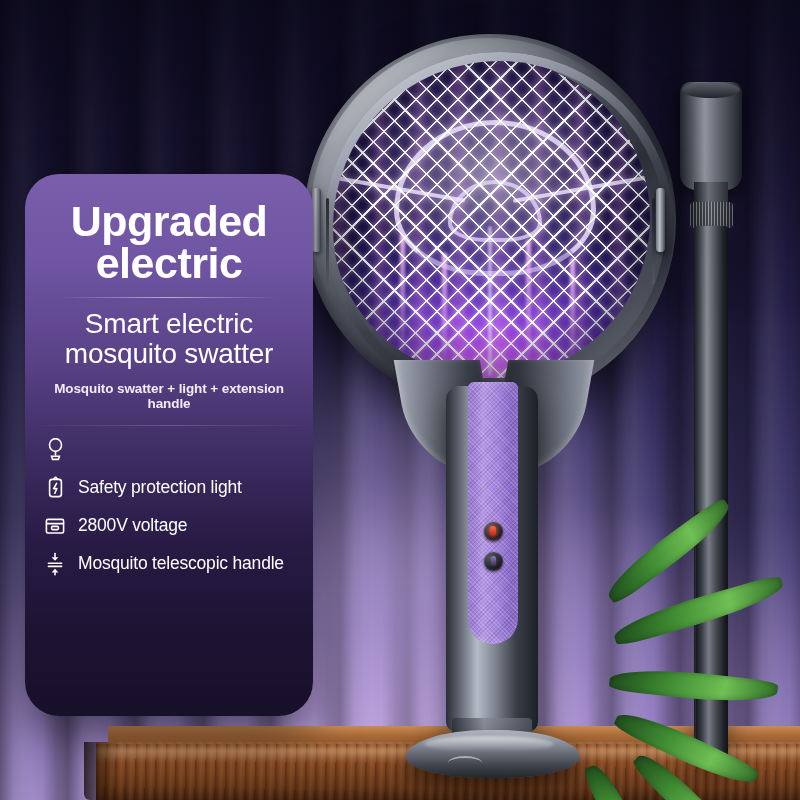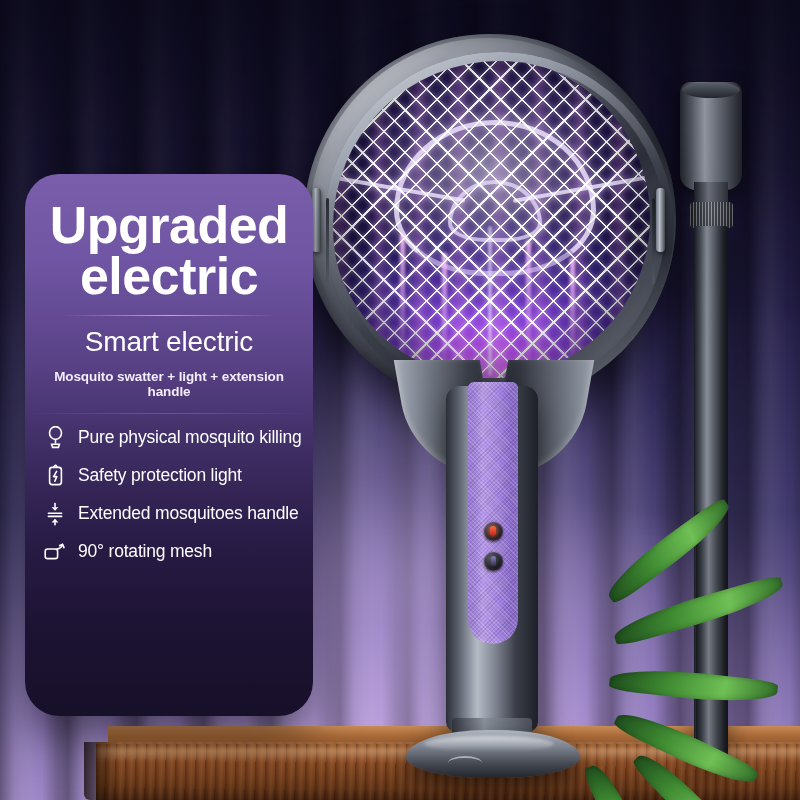--- a/index.html
+++ b/index.html
@@ -303,21 +303,21 @@
       #5a4287 34%,
       #3d2c62 52%,
       #281b45 68%,
       #1c1333 84%,
       #171029 100%);
     box-shadow:0 18px 48px rgba(0,0,0,.5);
     overflow:hidden;
   }
   .card-head{padding:26px 20px 0 20px;text-align:center;}
   .h-big{
-    color:#fff;font-size:52px;line-height:.98;font-weight:700;
+    color:#fff;font-size:43px;line-height:.98;font-weight:700;
     letter-spacing:-.5px;margin:0;
   }
   .h-big .l2{display:block;}
   .divider{
     height:1px;margin:13px 16px 11px 16px;
     background:linear-gradient(90deg,rgba(255,255,255,0),rgba(255,255,255,.55),rgba(255,255,255,0));
   }
   .h-sub{
     color:#fff;font-size:28px;line-height:1.06;font-weight:400;margin:4px;
     letter-spacing:-.2px;
@@ -423,71 +423,71 @@
 
   <div class="card">
     <div class="card-head">
       <h1 class="h-big">
         <span>Upgraded</span>
         <span class="l2">electric</span>
       </h1>
       <div class="divider"></div>
       <h2 class="h-sub">
         <span>Smart electric</span>
+        <span class="l2">mosquito swatter</span>
       </h2>
       <p class="h-note">Mosquito swatter + light + extension handle</p>
     </div>
     <div class="card-sep"></div>
 
     <ul class="features">
 
       <li class="feat">
         <span class="ico">
           <svg width="21" height="23" viewBox="0 0 21 23" fill="none" stroke="#fff" stroke-width="1.6">
             <ellipse cx="10.5" cy="7" rx="6" ry="6.4"></ellipse>
             <path d="M10.5 13.4v4.2"></path>
             <path d="M6.6 18.2h7.8l-1 3.2H7.6z"></path>
           </svg>
         </span>
-        <span class="txt">Pure physical mosquito killing</span>
       </li>
 
 
       <li class="feat">
         <span class="ico">
           <svg width="17" height="23" viewBox="0 0 17 23" fill="none" stroke="#fff" stroke-width="1.6">
             <rect x="2.6" y="3.4" width="11.8" height="17.2" rx="2.6"></rect>
             <path d="M6.4 3.4 8.4 1.2h.4l1.8 2.2"></path>
             <path d="M9.6 7.4 6.6 12.6h3.2L7.8 17.2" stroke-linejoin="round" stroke-linecap="round"></path>
           </svg>
         </span>
         <span class="txt">Safety protection light</span>
       </li>
 
+      <li class="feat">
+        <span class="ico">
+          <svg width="22" height="20" viewBox="0 0 22 20" fill="none" stroke="#fff" stroke-width="1.6">
+            <rect x="2.4" y="3.4" width="17.2" height="13.6" rx="1.6"></rect>
+            <path d="M2.4 7.6h17.2"></path>
+            <rect x="7.6" y="10.4" width="6.8" height="3.2" rx="1"></rect>
+          </svg>
+        </span>
+        <span class="txt">2800V voltage</span>
+      </li>
 
       <li class="feat">
         <span class="ico">
           <svg width="20" height="24" viewBox="0 0 20 24" fill="none" stroke="#fff" stroke-width="1.6" stroke-linecap="round">
             <path d="M10 1.6v3.4"></path>
             <path d="M6.6 5.2h6.8l-3.4 3.6z" fill="#fff" stroke="none"></path>
             <path d="M3.4 11.2h13.2M3.4 14.4h13.2"></path>
             <path d="M6.6 20.4h6.8l-3.4-3.6z" fill="#fff" stroke="none"></path>
             <path d="M10 20.8v2"></path>
           </svg>
         </span>
-        <span class="txt">Extended mosquitoes handle</span>
+        <span class="txt">Mosquito telescopic handle</span>
       </li>
 
-      <li class="feat">
-        <span class="ico">
-          <svg width="24" height="20" viewBox="0 0 24 20" fill="none" stroke="#fff" stroke-width="1.6" stroke-linecap="round">
-            <rect x="2.2" y="7" width="12.4" height="9.6" rx="2.4"></rect>
-            <path d="M13.6 7.2c3.4-.6 5.4-2.2 5.6-4.8"></path>
-            <path d="M19.6 2.4 21 5.6M19.6 2.4l-3 1.2"></path>
-          </svg>
-        </span>
-        <span class="txt">90° rotating mesh</span>
-      </li>
 
     </ul>
   </div>
 
 </div>
 
 </body></html>

